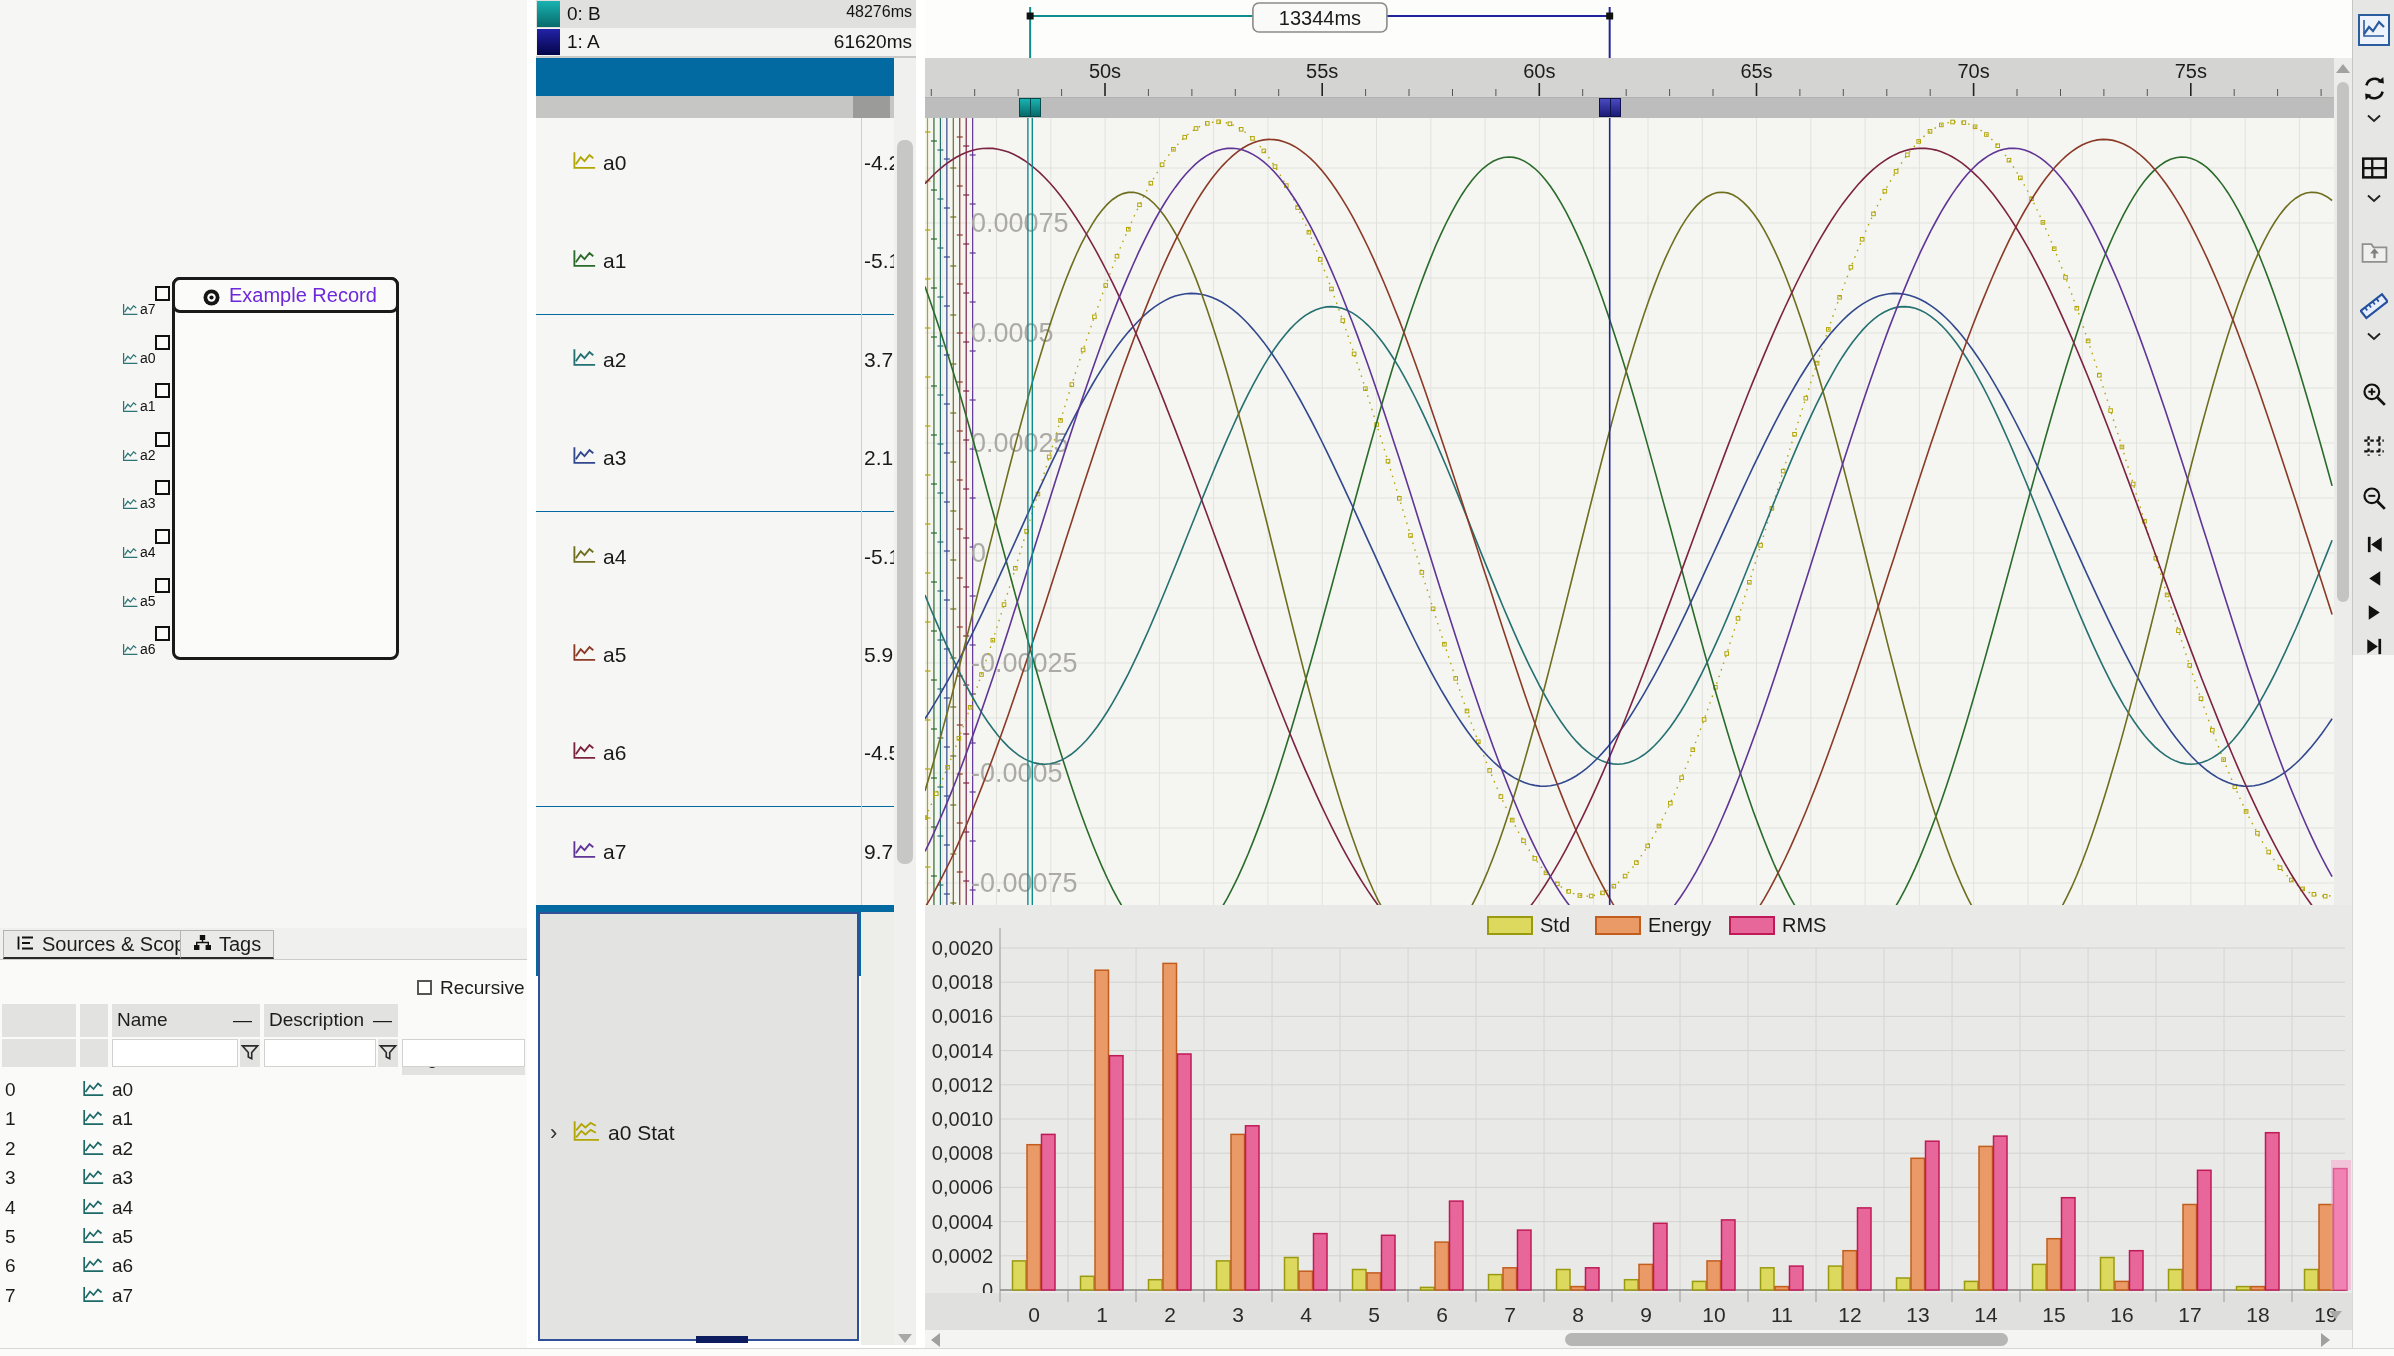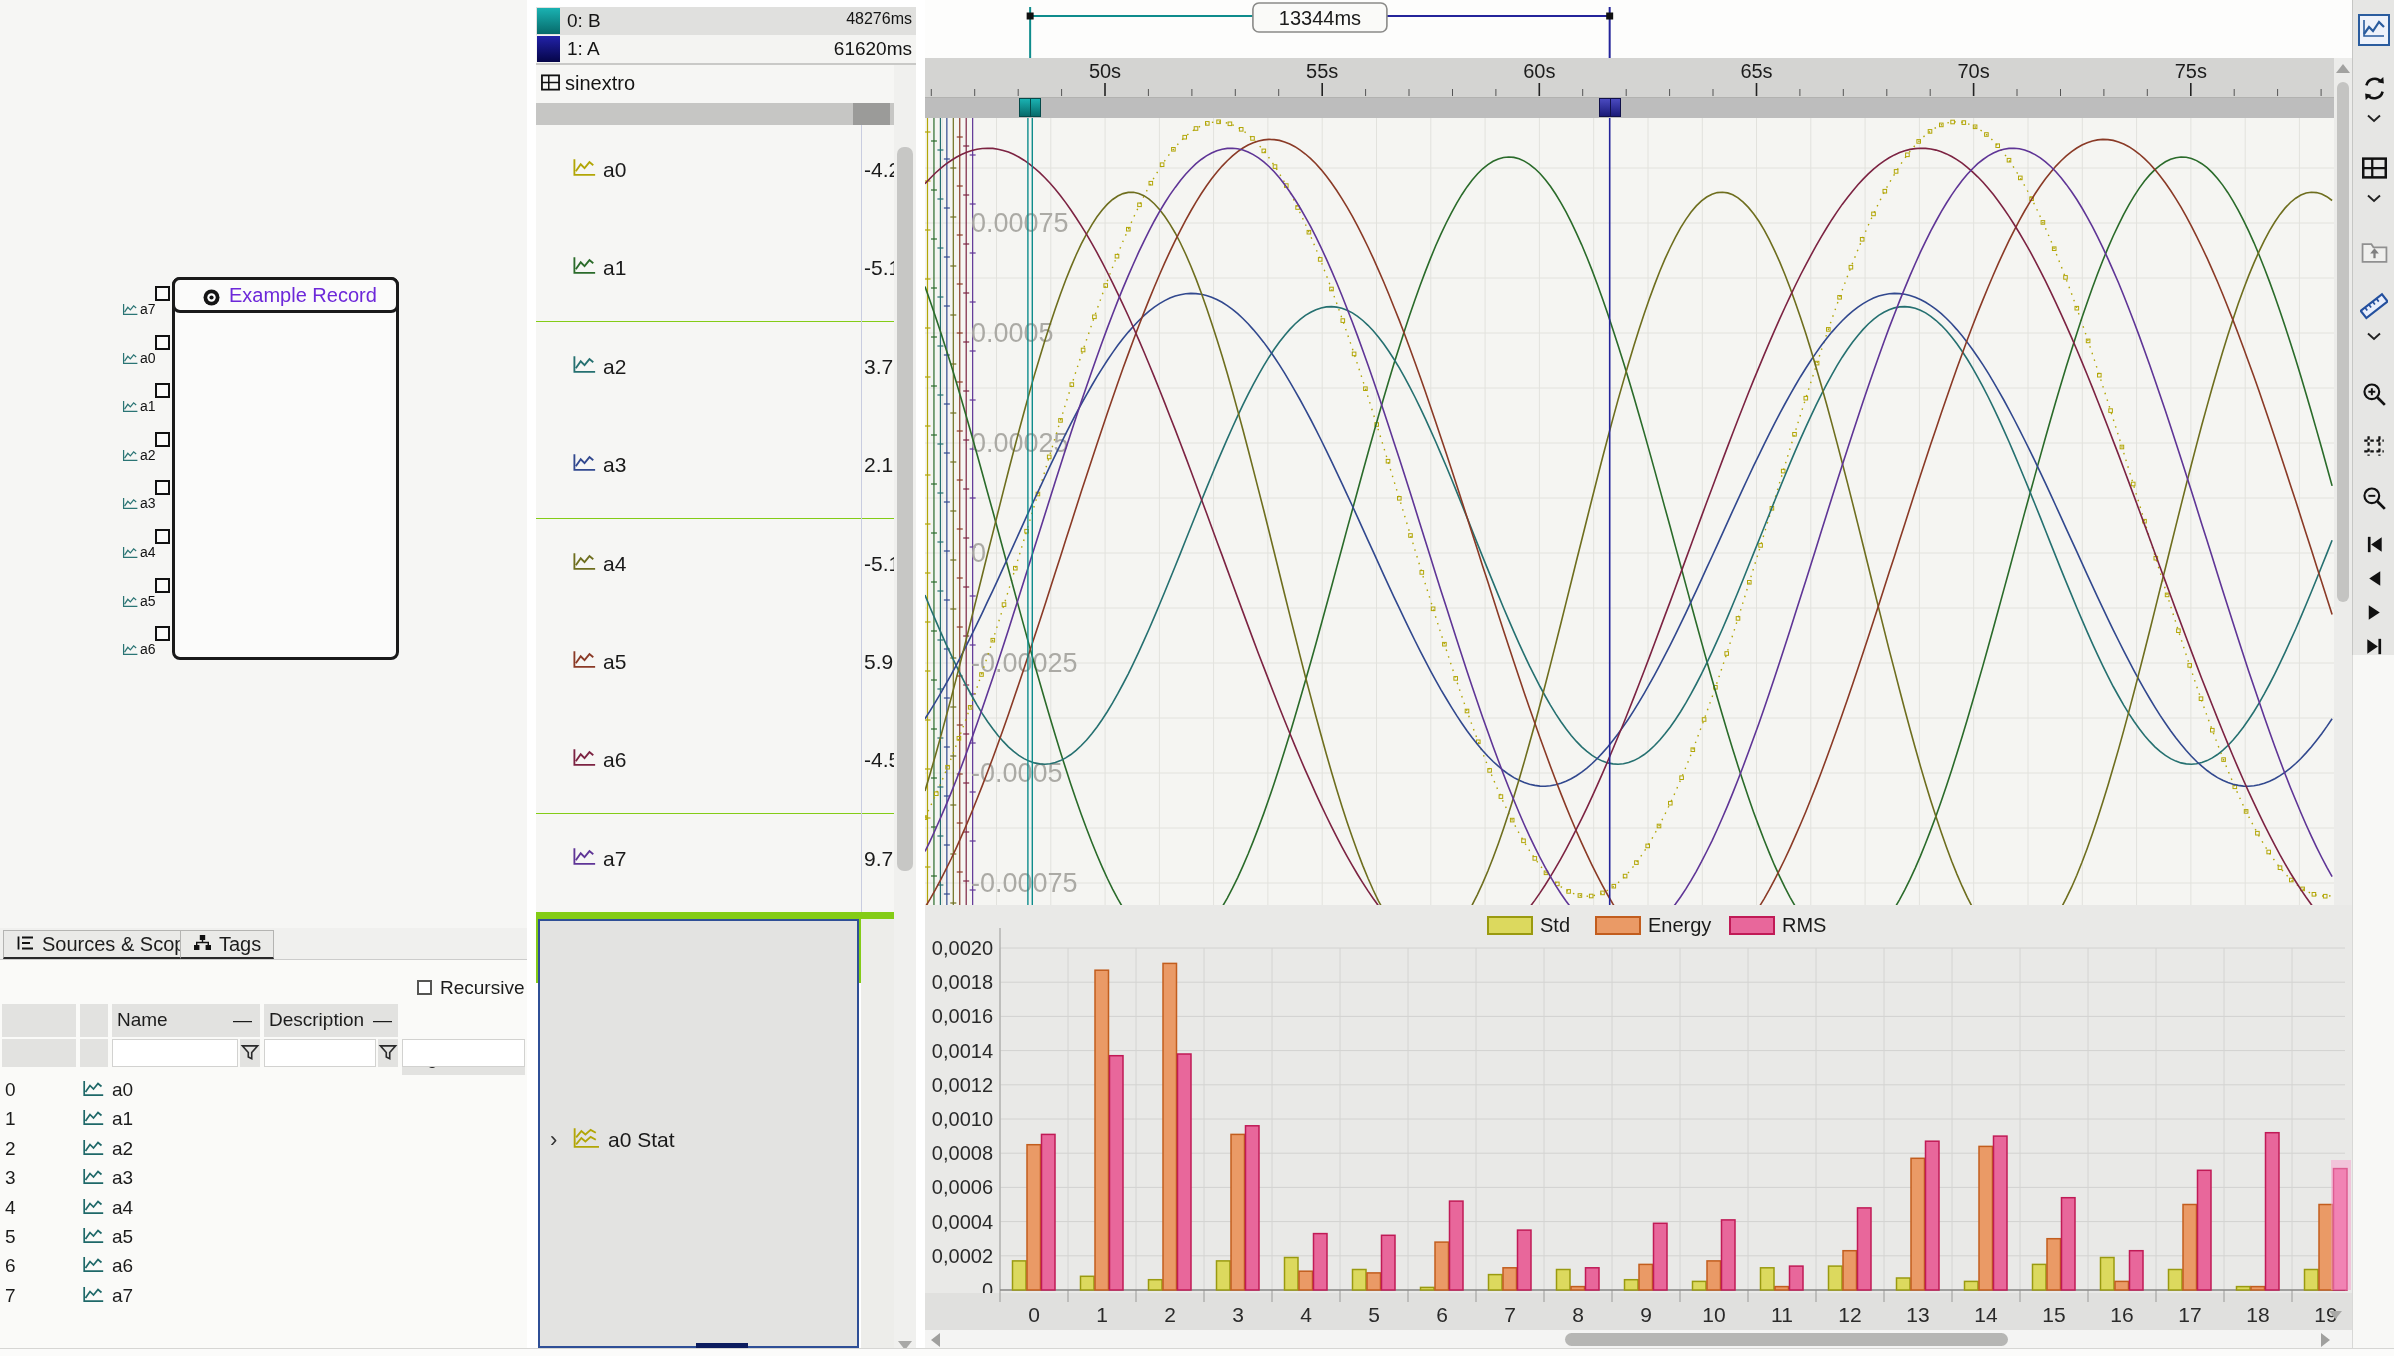--- a/index.html
+++ b/index.html
@@ -13,21 +13,21 @@
   #record-block-header .ttl{font-size:20px;color:#6d28d9;margin-left:12px;}
   #left-tabbar{left:0;top:928px;width:527px;height:31px;background:#f0f0ee;border-bottom:1px solid #cccccb;}
   .ltab{position:absolute;top:2px;height:26px;background:#eaeae8;border:1px solid #b4b4b2;border-bottom:2px solid #2a2a2a;display:flex;align-items:center;gap:7px;padding:0 12px;font-size:20px;color:#1c1c1c;box-sizing:content-box;}
   #browser-area{left:0;top:960px;width:527px;height:396px;background:#fafaf8;}
   .hcell{position:absolute;background:#e2e2e0;box-sizing:border-box;}
   .hcell .lab{font-size:19px;color:#1c1c1c;margin:5px 0 0 5px;display:inline-block;}
   .fwhite{position:absolute;background:#ffffff;border:1px solid #d2d2d0;box-sizing:border-box;}
   .fwhite input{width:100%;height:100%;border:none;outline:none;background:transparent;font-size:17px;padding:0 4px;box-sizing:border-box;}
   .trow{position:absolute;left:0;width:527px;height:29px;}
   
-  #middle-panel{left:536px;top:7px;width:380px;height:976px;background:#84cc16;}
+  #middle-panel{left:536px;top:0;width:380px;height:976px;background:#0369a1;}
   
   #right-panel{left:925px;top:0;width:1427px;height:1356px;background:#fdfdfc;}
   #ruler{left:0;top:58px;width:1409px;height:39px;background:#d4d4d2;border-bottom:1px solid #b2b2b0;}
   #handleband{left:0;top:98px;width:1409px;height:20px;background:#bdbdbd;border-bottom:1px solid #aeaeac;}
   #statusbar{left:0;top:1348px;width:2394px;height:8px;background:#fbfbfa;border-top:1px solid #d6d6d4;}
   .tri{width:0;height:0;position:absolute;}
 </style>
 </head>
 <body>
 
@@ -222,27 +222,20 @@
           <div style="position: absolute; left: 31px; top: 3px; font-size: 19px; color: rgb(20, 20, 20);">0: B</div>
           <div style="position: absolute; right: 4px; top: 3px; font-size: 16px; color: rgb(20, 20, 20);">48276ms</div>
         </div>
         <div style="position: absolute; left: 0px; top: 28px; width: 380px; height: 28px; background: rgb(244, 244, 242);">
           <div style="position: absolute; left: 1px; top: 1px; width: 23px; height: 26px; background: linear-gradient(rgb(34, 34, 168), rgb(5, 5, 72));"></div>
           <div style="position: absolute; left: 31px; top: 3px; font-size: 19px; color: rgb(20, 20, 20);">1: A</div>
           <div style="position: absolute; right: 4px; top: 3px; font-size: 19px; color: rgb(20, 20, 20);">61620ms</div>
         </div>
       </div>
     <div class="abs" style="left:0;top:56px;width:380px;height:2px;background:#c9c9c7;"></div>
-    <div class="abs" style="left:0;top:58px;width:380px;height:38px;background:#f6f6f4;">
-      <span class="abs" style="left:5px;top:9px;"><svg width="19" height="17" viewBox="0 0 20 17">
-            <rect x="1" y="1" width="18" height="15" fill="none" stroke="#111" stroke-width="1.9"></rect>
-            <path d="M8.2 1v15M1 8.6h18" stroke="#111" stroke-width="1.6"></path>
-          </svg></span>
-      <span class="abs" style="left:29px;top:7px;font-size:20px;color:#141414;">sinextro</span>
-    </div>
     <div class="abs" style="left:0;top:96px;width:380px;height:22px;background:#c6c6c4;">
       <div class="abs" style="left:317px;top:0;width:37px;height:22px;background:#9b9b99;"></div>
       <div class="abs" style="left:358px;top:0;width:22px;height:22px;background:#fbfbfa;"></div>
     </div>
     <div id="signal-rows" class="abs" style="left:0;top:118px;width:380px;height:787px;">
         <div style="position: absolute; left: 0px; top: 0px; width: 380px; height: 98px; background: rgb(246, 246, 244);">
           <div style="position: absolute; left: 36px; top: 33px;"><svg width="24" height="19" viewBox="0 0 22 17">
               <path d="M2.2 1v14.2h19" fill="none" stroke="#b2a606" stroke-width="1.7"></path>
               <path d="M3.5 12 L8 5.5 L11.5 9 L16 3.5 L19.5 6.5" fill="none" stroke="#b2a606" stroke-width="1.7"></path>
             </svg></div>

